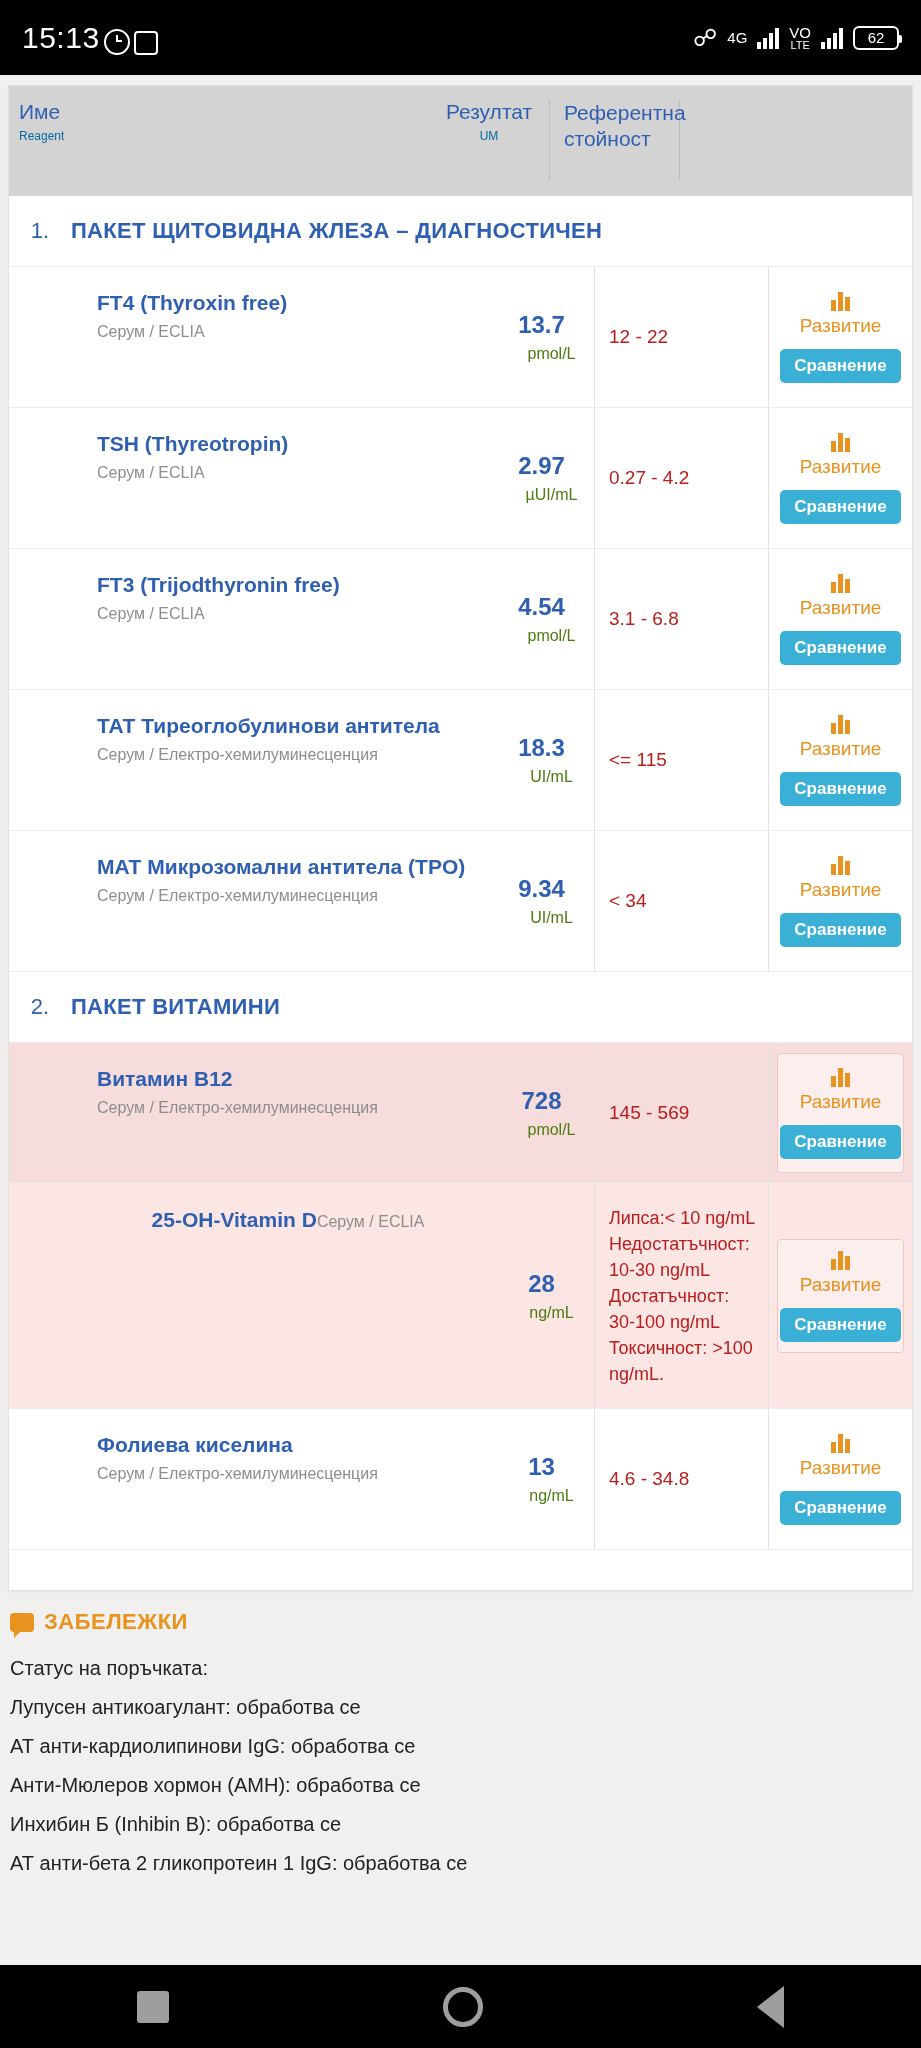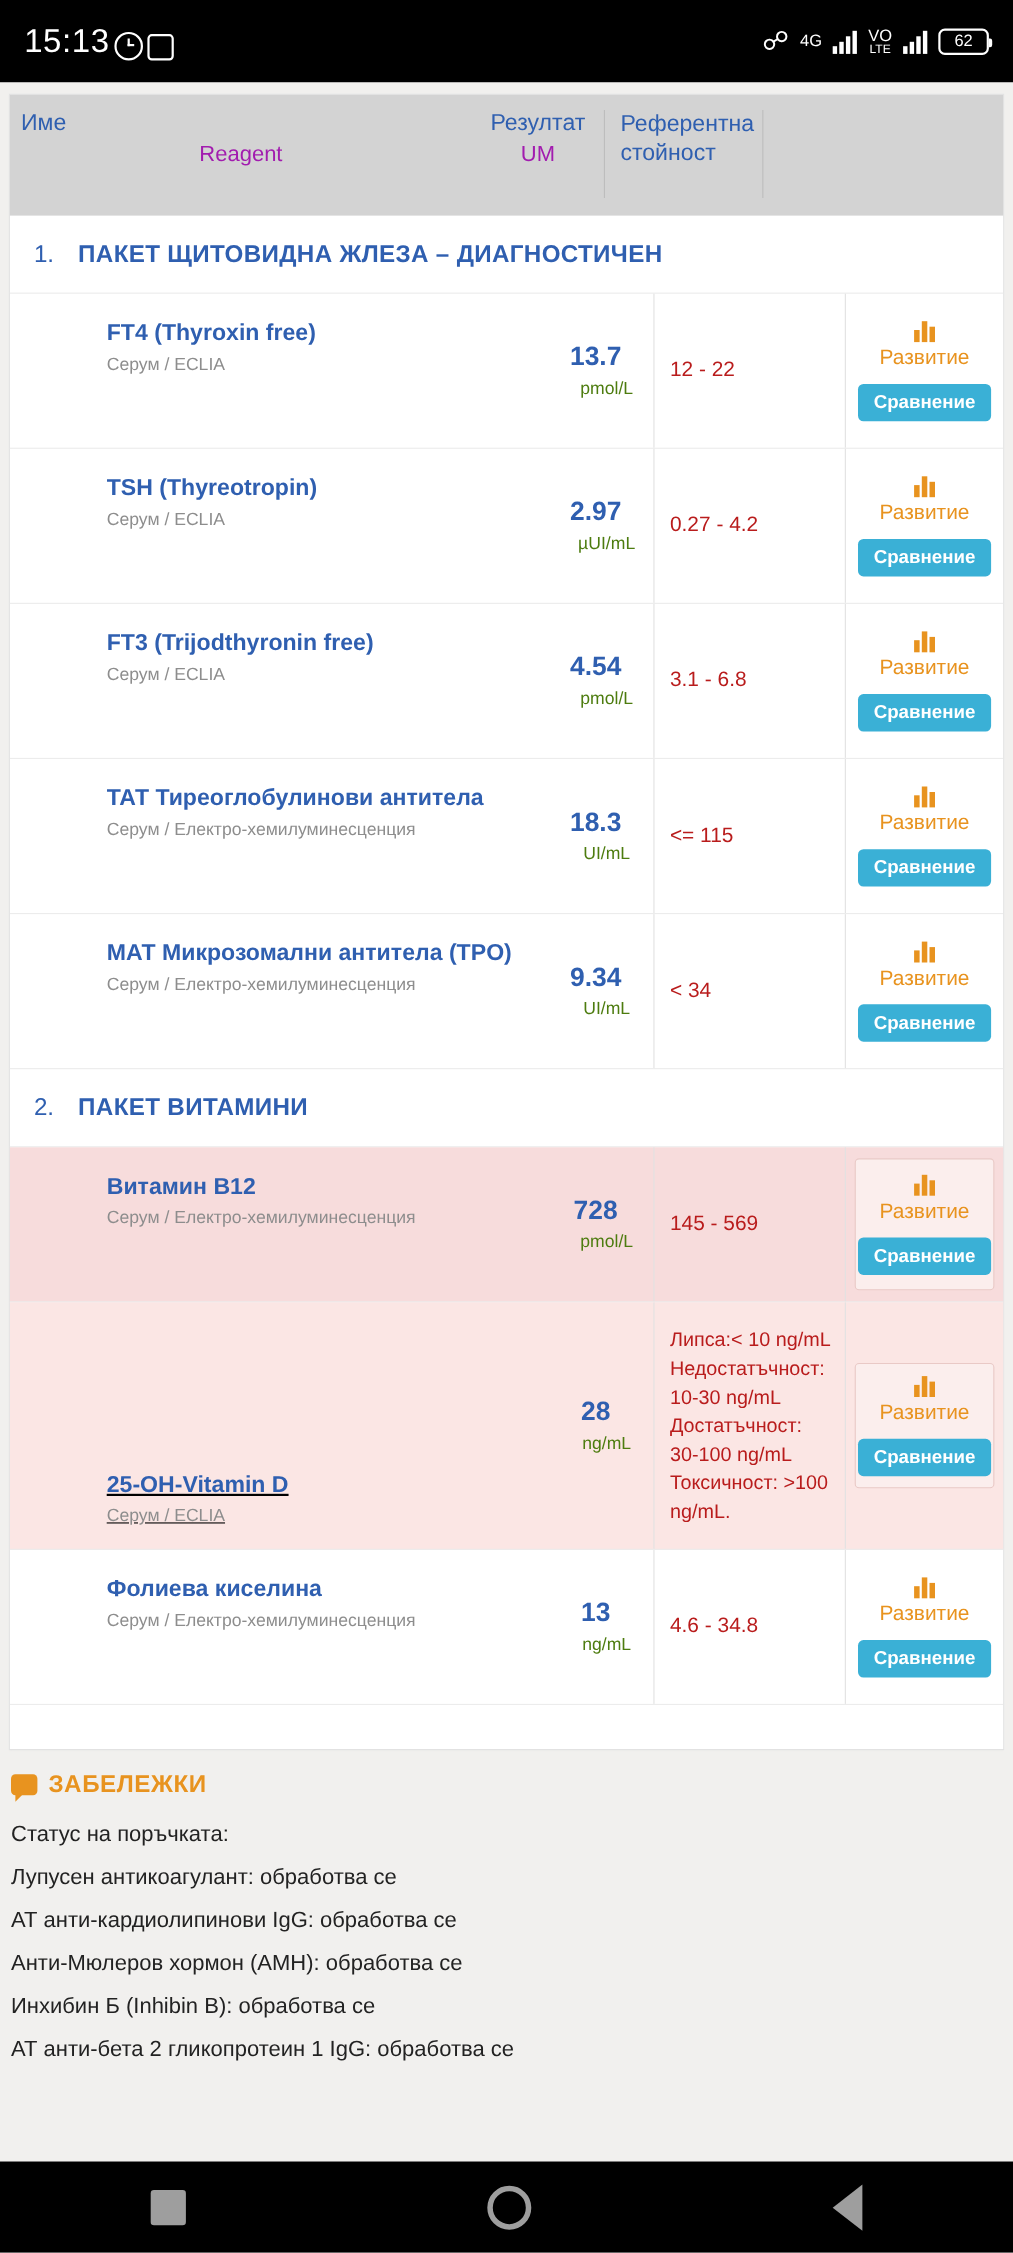--- a/index.html
+++ b/index.html
@@ -133,28 +133,27 @@
     padding-top: 14px;
     box-sizing: border-box;
   }
   .th {
     color: #2f5fb0;
     font-size: 21px;
     box-sizing: border-box;
     padding: 0 10px;
   }
   .th .sub {
-    color: #a21caf;
-    font-size: 20px;
+    color: #0369a1;
+    font-size: 12px;
     margin-top: 5px;
-    text-align: center;
   }
   .th-name   { width: 420px; }
   .th-result { width: 120px; text-align: center; }
-  .th-ref    { width: 145px; border-left: 1px solid #bdbdbd; border-right: 1px solid #bdbdbd; padding-left: 14px; line-height: 1.25; height: 80px;}
+  .th-ref    { width: 131px; border-left: 1px solid #bdbdbd; border-right: 1px solid #bdbdbd; padding-left: 14px; line-height: 1.25; height: 80px;}
   .th-rest   { flex: 1; }
 
   
   .group-row {
     display: flex;
     align-items: center;
     height: 70px;
     border-bottom: 1px solid #ececec;
   }
   .group-num {
@@ -523,21 +522,21 @@
             <i></i>
             <i></i>
             <i></i>
           </span>
         <span class="dev-label">Развитие</span>
         <button class="cmp-btn">Сравнение</button>
       </div>
     </div>
 
     <div class="row highlight-soft" style="min-height:215px;">
-      <div class="c-name" style="display:flex;flex-direction:column;justify-content:flex-end;text-decoration:underline;">
+      <div class="c-name" style="display:flex;flex-direction:row;justify-content:center;">
         <div class="title">25-OH-Vitamin D</div>
         <div class="sub">Серум / ECLIA</div>
       </div>
       <div class="c-result">
         <div class="val">28</div>
         <div class="um">ng/mL</div>
       </div>
       <div class="c-ref" style="white-space:pre-line;font-size:18px;">Липса:&lt; 10 ng/mL
 Недостатъчност: 10-30 ng/mL
 Достатъчност: 30-100 ng/mL

